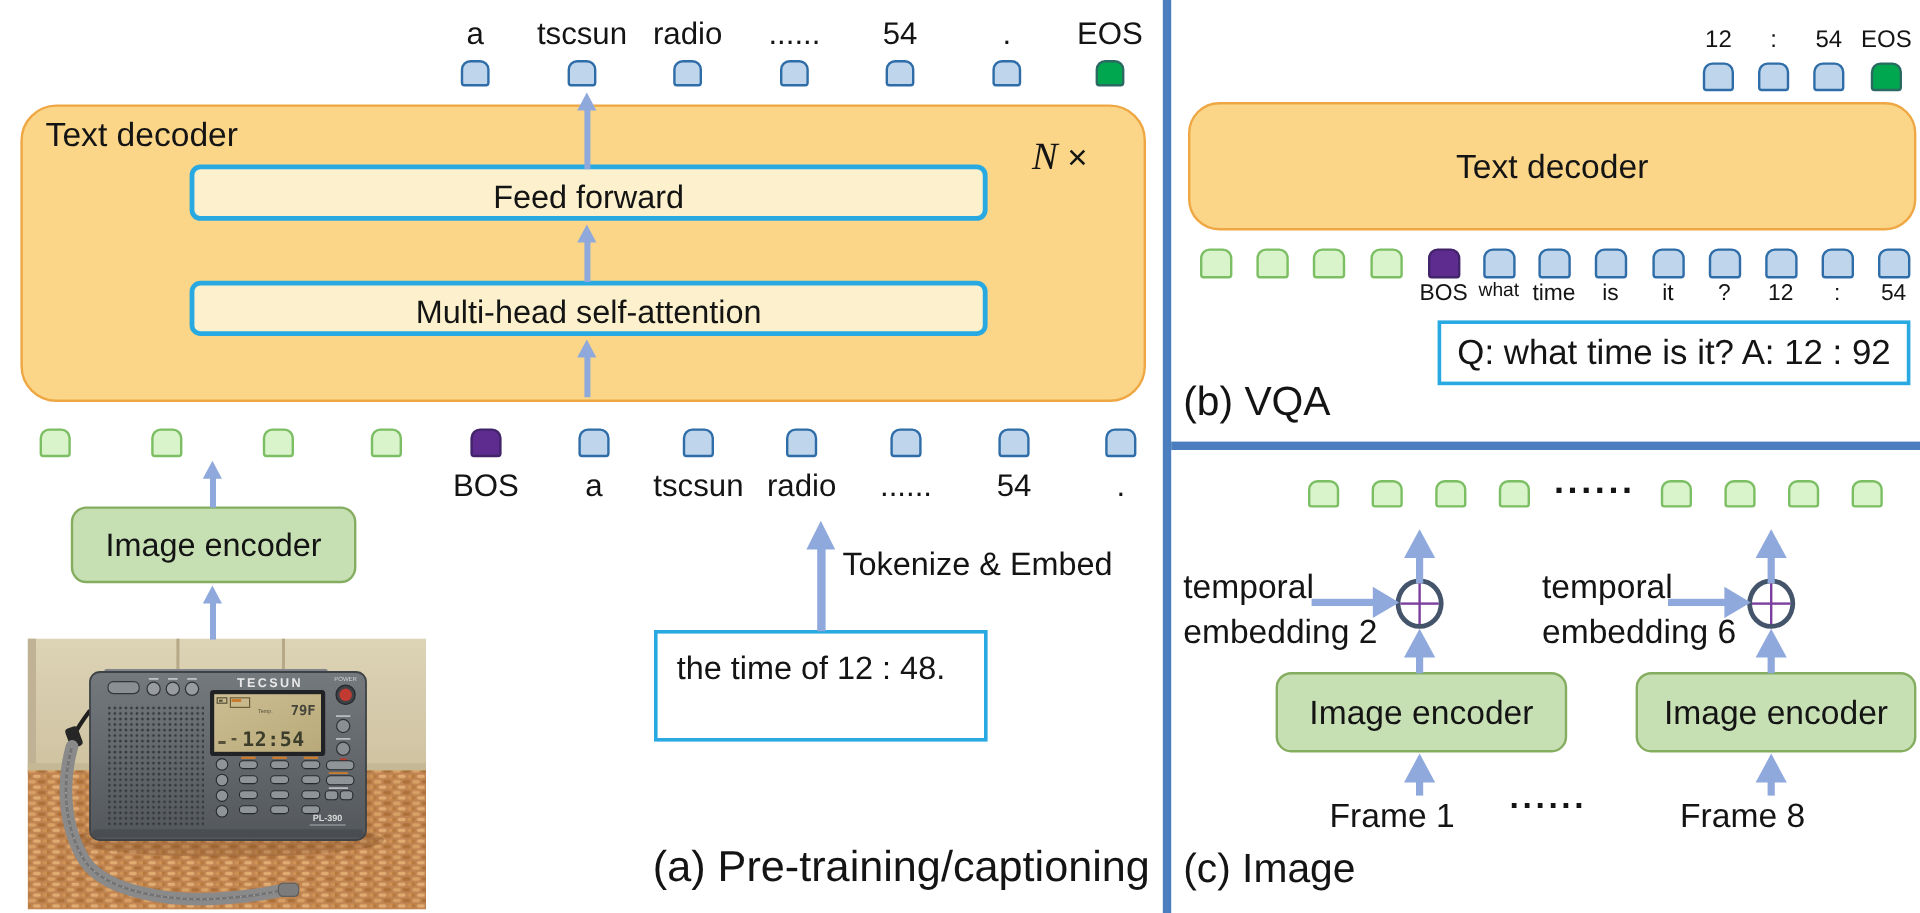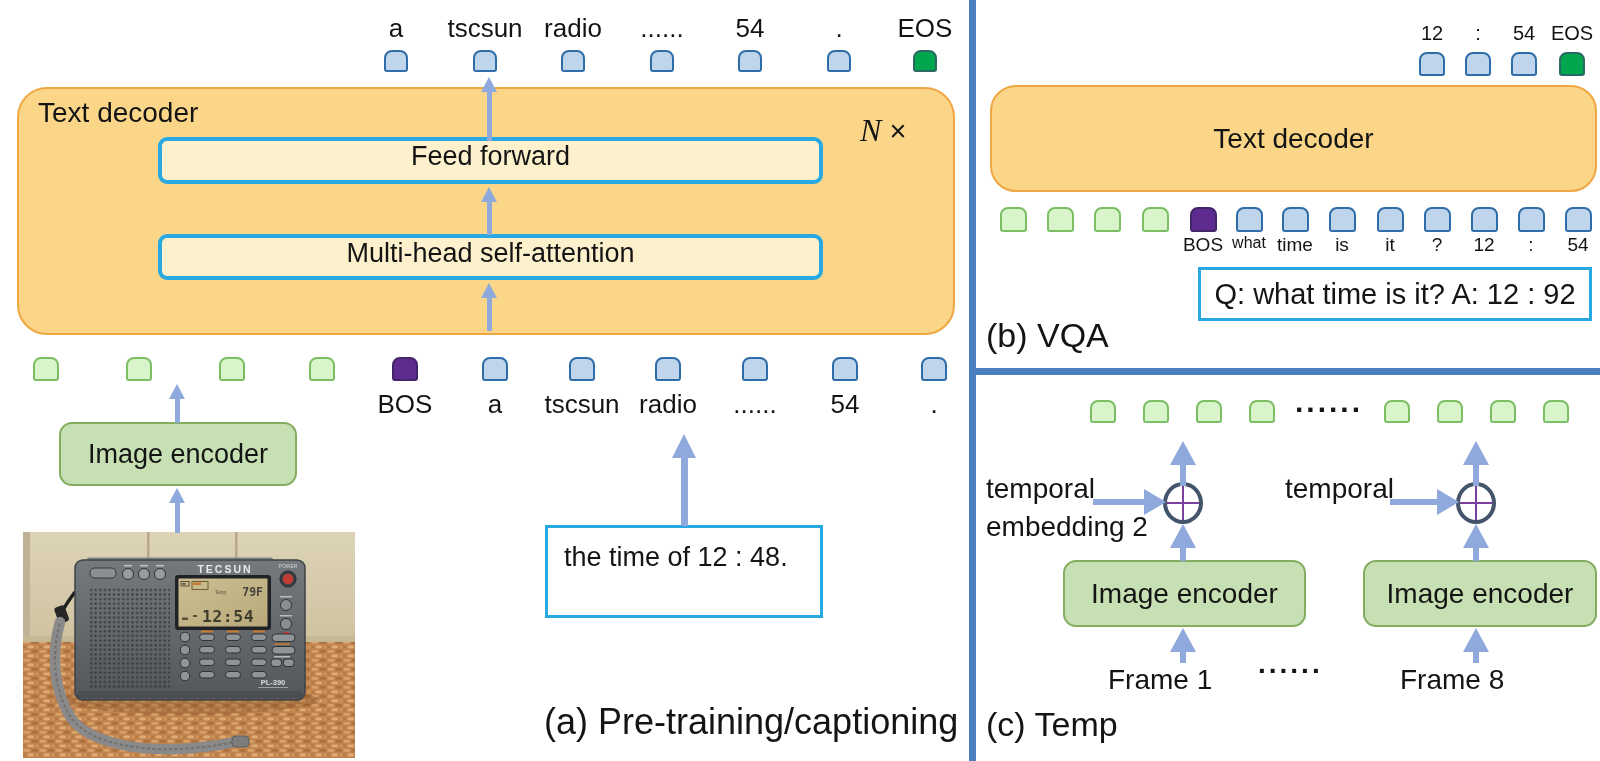--- a/index.html
+++ b/index.html
@@ -7,21 +7,21 @@
          font-family:"Liberation Sans",sans-serif;color:#141414}
   .abs{position:absolute}
   .token{position:absolute;border:2px solid;border-radius:8px 8px 3px 3px;box-sizing:border-box}
   .t-blue{background:var(--tblue);border-color:var(--tblueB)}
   .t-green{background:var(--tgreen);border-color:var(--tgreenB)}
   .t-purple{background:var(--tpurple);border-color:var(--tpurpleB)}
   .t-eos{background:var(--teos);border-color:var(--teosB)}
   .tok-label{position:absolute;text-align:center;white-space:nowrap}
   .orange-box{position:absolute;background:var(--orange);border:2.5px solid var(--orangeB);box-sizing:border-box}
   .cyan-thick{position:absolute;border:4px solid var(--cyan);border-radius:9px;background:var(--cream);
-              box-sizing:border-box;display:flex;align-items:flex-start;justify-content:center}
+              box-sizing:border-box;display:flex;align-items:flex-end;justify-content:center}
   .cyan-box{position:absolute;border:3px solid var(--cyan);background:#fff;box-sizing:border-box}
   .green-box{position:absolute;background:var(--gbox);border:2px solid var(--gboxB);border-radius:13px;
              box-sizing:border-box;display:flex;align-items:center;justify-content:center}
   .lbl{position:absolute;white-space:nowrap}
   .divider{position:absolute;background:var(--div)}
   .add-node{position:absolute;width:40px;height:42px;border:4px solid #44546A;border-radius:50%;
             background:#fff;box-sizing:border-box}
   .add-node::before{content:"";position:absolute;left:50%;margin-left:-1px;top:0;bottom:0;width:2px;background:#7B3FA0}
   .add-node::after{content:"";position:absolute;top:50%;margin-top:-1px;left:0;right:0;height:2px;background:#7B3FA0}
 </style>
@@ -39,20 +39,21 @@
     <span>Feed forward</span>
   </div>
   <div class="cyan-thick" style="left:158px;top:234px;width:665px;height:46px;font-size:27px">
     <span>Multi-head self-attention</span>
   </div>
 
   <div class="green-box" style="left:59px;top:422px;width:238px;height:64px;font-size:27px">
     <span>Image encoder</span>
   </div>
 
+  <div class="lbl" style="left:702px;top:455px;font-size:27px">Tokenize &amp; Embed</div>
 
   <div class="cyan-box" style="left:545px;top:525px;width:278px;height:93px;padding:12px 0 0 16px;font-size:27px;line-height:34px">
     <div>the time of 12 : 48.</div>
   </div>
 
   <div class="lbl" style="left:544px;top:701px;font-size:36px">(a) Pre-training/captioning</div>
 
   <div class="divider" style="left:969px;top:0;width:7px;height:761px"></div>
   <div class="divider" style="left:976px;top:368px;width:624px;height:7px"></div>
 
@@ -65,37 +66,38 @@
   <div class="lbl" style="left:986px;top:316px;font-size:34px">(b) VQA</div>
 
   <div class="lbl" style="left:1295px;top:385px;font-size:30px;font-weight:bold;letter-spacing:3px">......</div>
 
   <div class="lbl" style="left:986px;top:470px;font-size:28px;line-height:38px">
     <div>temporal</div>
     <div>embedding 2</div>
   </div>
   <div class="lbl" style="left:1285px;top:470px;font-size:28px;line-height:38px">
     <div>temporal</div>
+    <div>embedding 6</div>
   </div>
 
   <div class="add-node" style="left:1163px;top:482px"></div>
   <div class="add-node" style="left:1456px;top:482px"></div>
 
   <div class="green-box" style="left:1063px;top:560px;width:243px;height:67px;font-size:28px">
     <span>Image encoder</span>
   </div>
   <div class="green-box" style="left:1363px;top:560px;width:234px;height:67px;font-size:28px">
     <span>Image encoder</span>
   </div>
 
   <div class="lbl" style="left:1108px;top:664px;font-size:28px">Frame 1</div>
   <div class="lbl" style="left:1258px;top:648px;font-size:28px;font-weight:bold;letter-spacing:3px">......</div>
   <div class="lbl" style="left:1400px;top:664px;font-size:28px">Frame 8</div>
 
-  <div class="lbl" style="left:986px;top:705px;font-size:34px">(c) Temp</div>
+  <div class="lbl" style="left:986px;top:705px;font-size:34px">(c) Image</div>
 
   <svg class="abs" style="left:23px;top:532px" width="332" height="226" viewBox="0 0 332 226">
     <defs>
       <linearGradient id="wall" x1="0" y1="0" x2="0" y2="1">
         <stop offset="0" stop-color="#DDD3B6"></stop>
           <stop offset="1" stop-color="#CEC2A0"></stop>
       </linearGradient>
       <linearGradient id="body" x1="0" y1="0" x2="0" y2="1">
         <stop offset="0" stop-color="#74797D"></stop>
           <stop offset="1" stop-color="#53575B"></stop>

